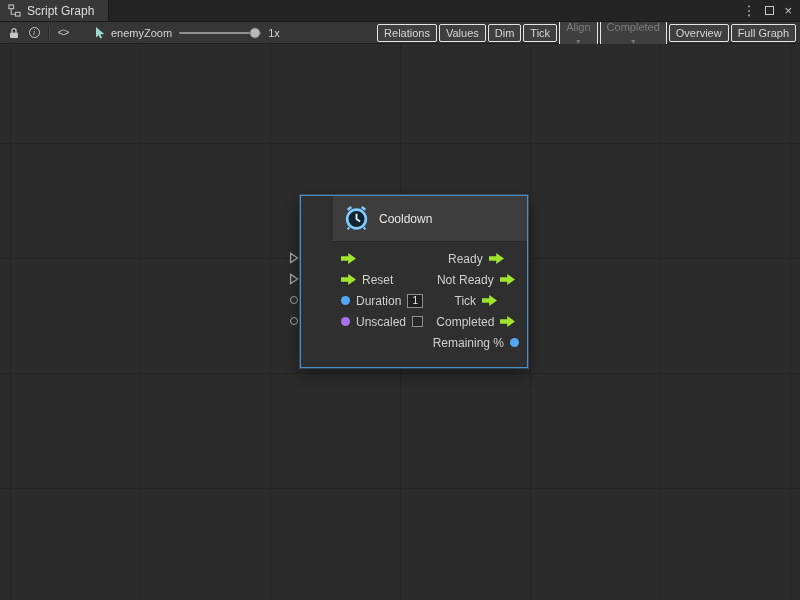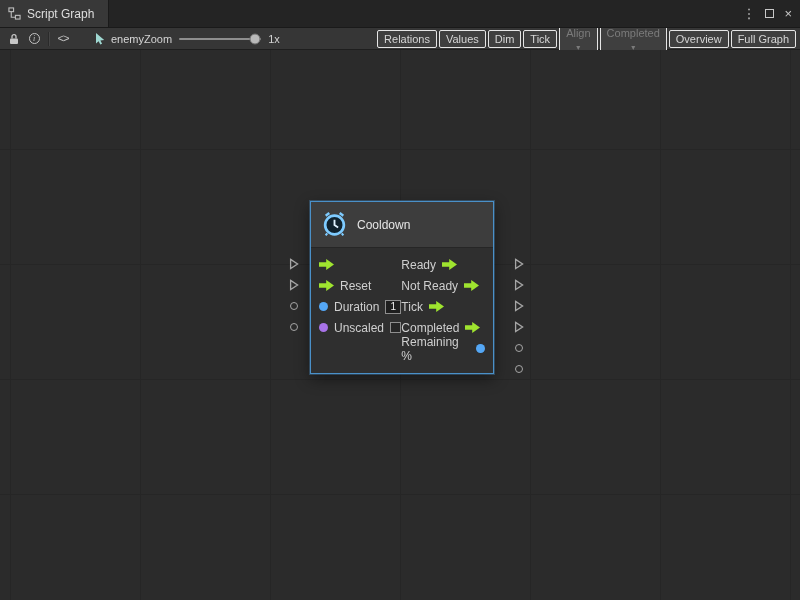--- a/index.html
+++ b/index.html
@@ -1,20 +1,20 @@
 <!DOCTYPE html>
 <html><head>
 <meta charset="utf-8">
 <style>
   * { margin:0; padding:0; box-sizing:border-box; }
   html,body { width:800px; height:600px; overflow:hidden; background:#2b2b2b;
               font-family:"Liberation Sans", sans-serif; }
 
   
-  .titlebar { position:relative; height:28px; background:#242424; border-bottom:1px solid #1a1a1a;
+  .titlebar { position:relative; height:22px; background:#242424; border-bottom:1px solid #1a1a1a;
               display:flex; align-items:stretch; }
   .tab { display:flex; align-items:center; gap:6px; padding:0 14px 0 8px; background:#383838;
          color:#dedede; font-size:12px; border-right:1px solid #1a1a1a; }
   .titlebar-right { margin-left:auto; display:flex; align-items:center; gap:10px; padding-right:8px;
                     color:#c8c8c8; font-size:13px; }
   .tb-ctl { cursor:default; line-height:1; }
   .maxbox { width:9px; height:9px; border:1px solid #c8c8c8; display:inline-block; }
 
   
   .toolbar { height:22px; background:#363636; border-bottom:1px solid #1e1e1e;
@@ -38,30 +38,30 @@
   .tbtn .caret { font-size:8px; position:relative; top:1px; }
 
   
   .canvas { position:relative; width:800px; height:556px; background:#2b2b2b;
             background-image:
               linear-gradient(to right, #262626 1px, transparent 1px),
               linear-gradient(to bottom, #262626 1px, transparent 1px);
             background-size:130px 115px; background-position:10px 99px; overflow:hidden; }
 
   
-  .node { position:absolute; left:310px; top:151px; width:184px; background:#2f2f2f;
-          border:1px solid #4a90c8; box-shadow:0 0 0 1px rgba(74,144,200,.35), 0 5px 14px rgba(0,0,0,.45); }
+  .node { position:absolute; left:300px; top:151px; width:228px; background:#2f2f2f;
+          border:1px solid #4a90c8; box-shadow:0 0 0 1px rgba(74,144,200,.35), 0 5px 14px rgba(0,0,0,.45);padding-left:32px; }
   .node-header { height:46px; background:#3d3d3d; border-bottom:1px solid #262626;
                  display:flex; align-items:center; gap:9px; padding:0 10px; }
   .node-title { color:#e6e6e6; font-size:12px; }
   .node-body { display:flex; justify-content:space-between; padding:6px 0 14px 0; }
   .col { display:flex; flex-direction:column; }
   .port-row { height:21px; display:flex; align-items:center; font-size:12px; color:#cfcfcf; }
   .port-row.in  { padding-left:8px;  gap:6px; }
-  .port-row.out { padding-right:8px; gap:6px; justify-content:flex-start; }
+  .port-row.out { padding-right:8px; gap:6px; justify-content:center; }
   .dot { width:9px; height:9px; border-radius:50%; }
   .value-box { min-width:16px; height:14px; border:1px solid #8e8e8e; background:#1e1e1e; color:#eee;
                font-size:10px; display:flex; align-items:center; justify-content:center; padding:0 2px; }
   .checkbox { width:11px; height:11px; border:1px solid #8e8e8e; background:#262626; }
 
   
   .ext-col { position:absolute; top:203px; width:14px; display:flex; flex-direction:column; }
   .ext-col.left  { left:287px; }
   .ext-col.right { left:512px; }
   .ext-slot { height:21px; display:flex; align-items:center; justify-content:center; }

